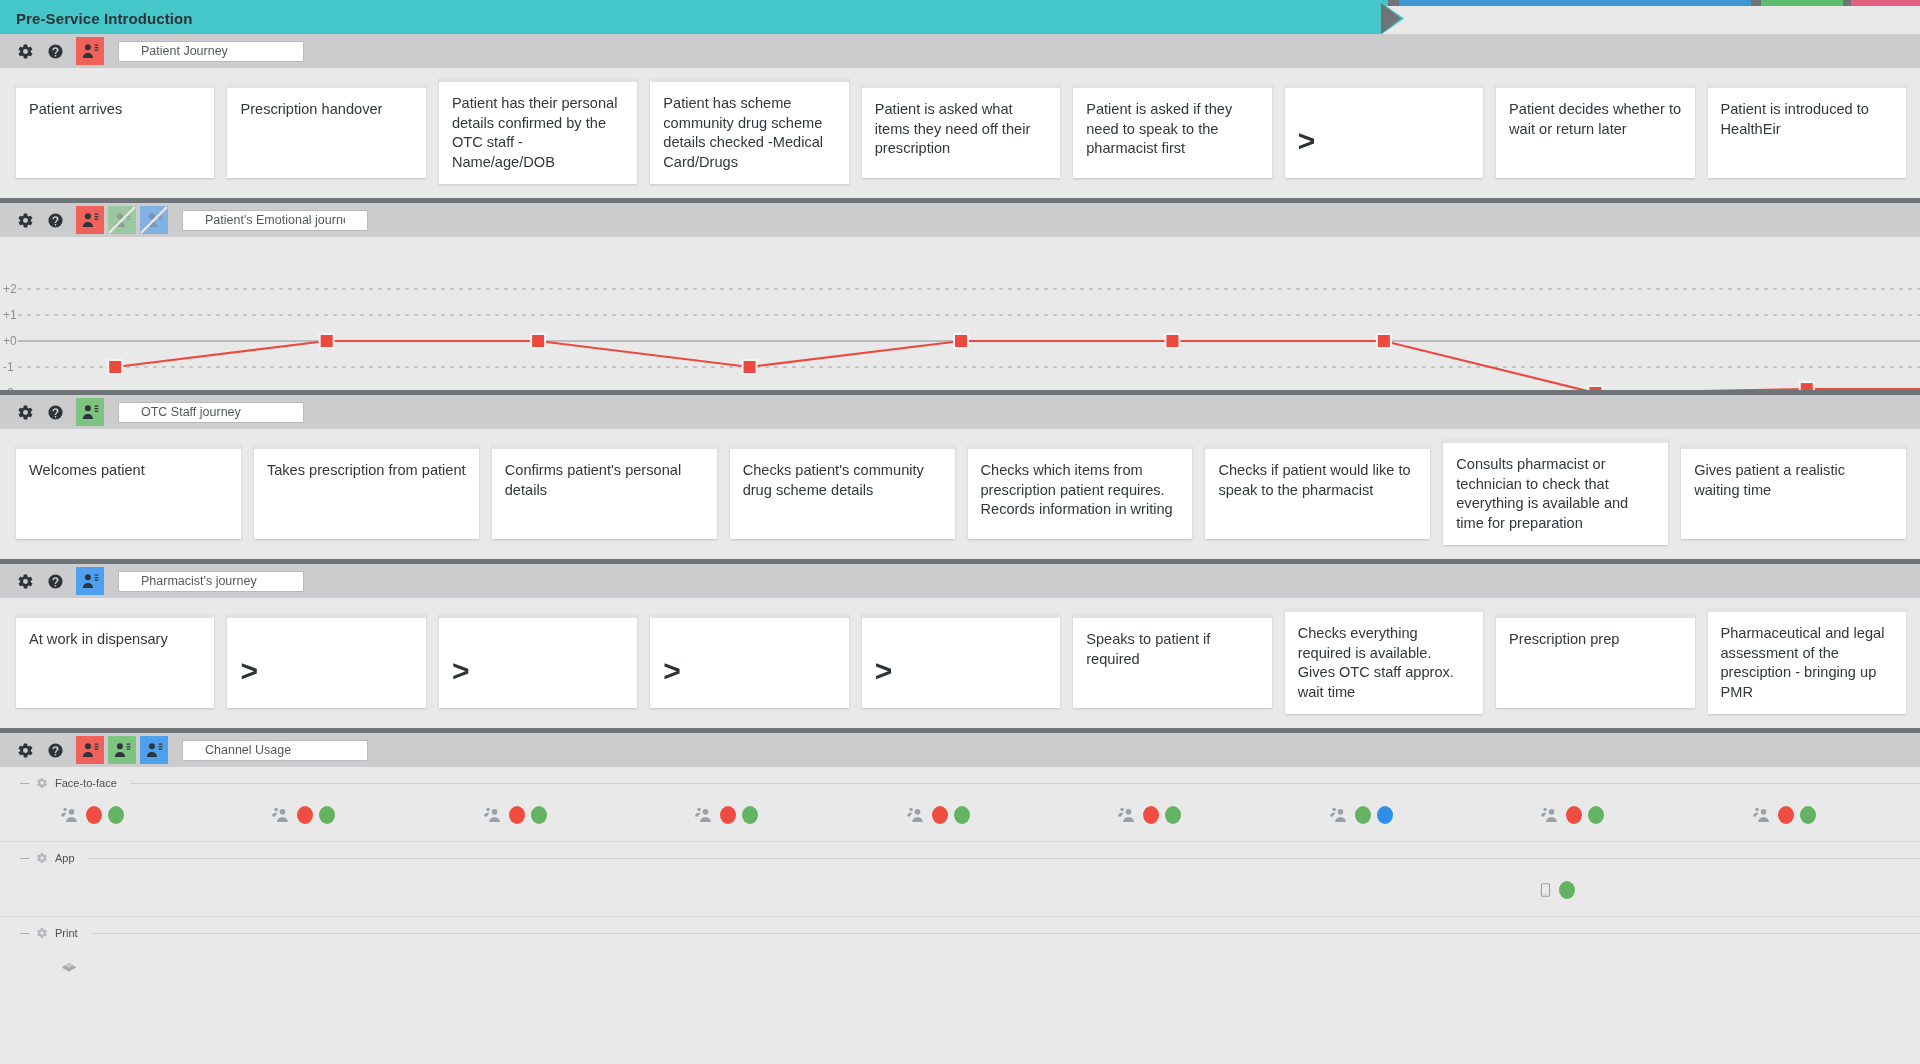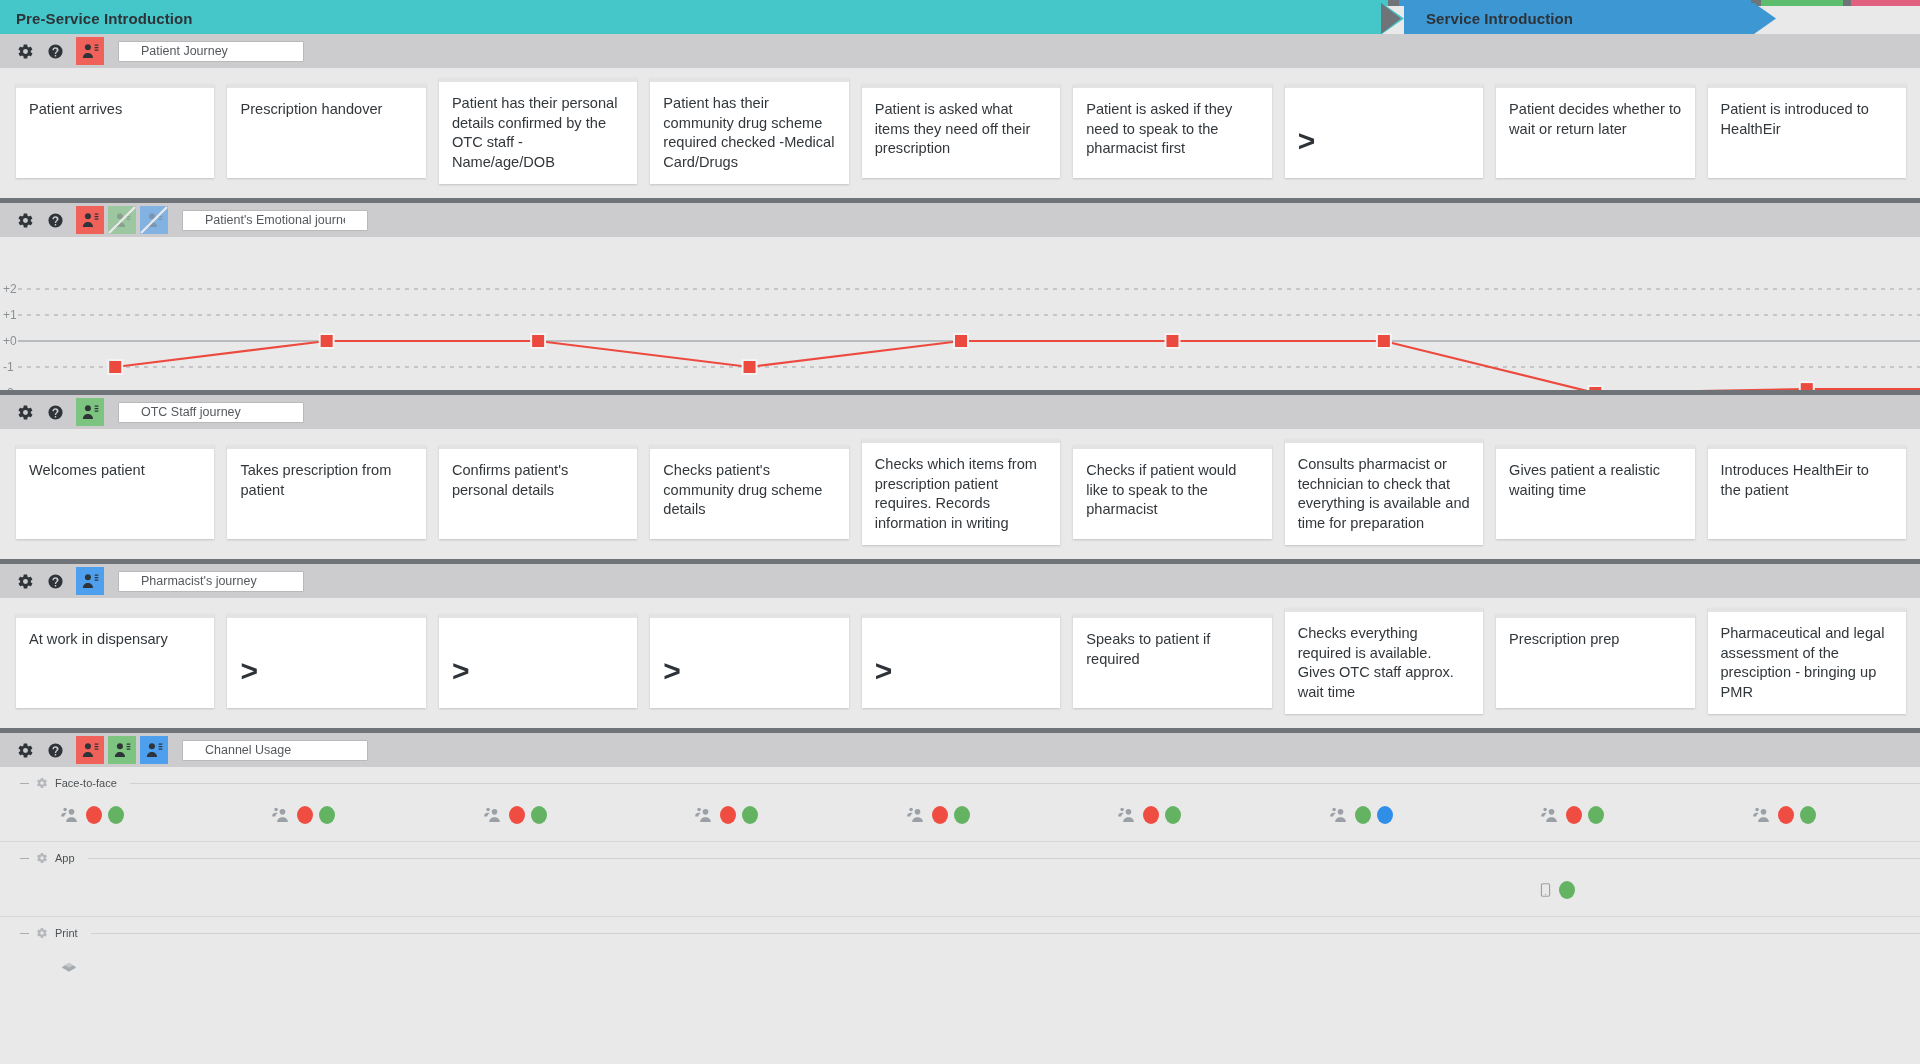--- a/index.html
+++ b/index.html
@@ -175,25 +175,20 @@
       <i style="width:8px;background:#6e7478;"></i>
       <i style="width:69px;background:#e2607f;"></i>
     </div>
 
     <div class="chev tab-active-teal" style="left:0;width:1404px;">
       <div class="body" style="width:1382px;">Pre-Service Introduction</div>
       <div class="point"></div>
       <div class="notch" style="position:absolute;left:1382px;"></div>
     </div>
 
-    <div class="chev tab-next-blue" style="left:1404px;width:372px;">
-      <div class="body" style="width:350px;padding-left:22px;">Service Introduction</div>
-      <div class="point"></div>
-
-    </div>
 
   </div>
 
   <div class="lane">
     <div class="lane-bar">
       <span class="ic">
         <svg width="17" height="17" viewBox="0 0 24 24" fill="#2f3438">
             <path d="M19.4 13a7.6 7.6 0 0 0 .1-1 7.6 7.6 0 0 0-.1-1l2.1-1.6a.5.5 0 0 0 .1-.6l-2-3.4a.5.5 0 0 0-.6-.2l-2.5 1a7.3 7.3 0 0 0-1.7-1l-.4-2.6a.5.5 0 0 0-.5-.4h-4a.5.5 0 0 0-.5.4l-.4 2.6a7.3 7.3 0 0 0-1.7 1l-2.5-1a.5.5 0 0 0-.6.2l-2 3.4a.5.5 0 0 0 .1.6L4.5 11a7.6 7.6 0 0 0 0 2l-2.1 1.6a.5.5 0 0 0-.1.6l2 3.4a.5.5 0 0 0 .6.2l2.5-1a7.3 7.3 0 0 0 1.7 1l.4 2.6a.5.5 0 0 0 .5.4h4a.5.5 0 0 0 .5-.4l.4-2.6a7.3 7.3 0 0 0 1.7-1l2.5 1a.5.5 0 0 0 .6-.2l2-3.4a.5.5 0 0 0-.1-.6zM12 15.5A3.5 3.5 0 1 1 15.5 12 3.5 3.5 0 0 1 12 15.5z"></path>
           </svg>
       </span>
@@ -211,21 +206,21 @@
             <rect x="17.6" y="10.2" width="4.4" height="1.5" fill="#2f3438"></rect>
           </svg>
       </span>
       <input class="lane-input" readonly="" value="Patient Journey" style="">
     </div>
 
     <div class="cardrow">
       <div class="card h1"><span>Patient arrives</span></div>
       <div class="card h1"><span>Prescription handover</span></div>
       <div class="card h1"><span>Patient has their personal details confirmed by the OTC staff - Name/age/DOB</span></div>
-      <div class="card h1"><span>Patient has their community drug scheme required checked -Medical Card/Drugs</span></div>
+      <div class="card h1"><span>Patient has scheme community drug scheme details checked -Medical Card/Drugs</span></div>
       <div class="card h1"><span>Patient is asked what items they need off their prescription</span></div>
       <div class="card h1"><span>Patient is asked if they need to speak to the pharmacist first</span></div>
       <div class="card h1 arrowcard">
           <span class="arrow">&gt;</span>
         </div>
       <div class="card h1"><span>Patient decides whether to wait or return later</span></div>
       <div class="card h1"><span>Patient is introduced to HealthEir</span></div>
     </div>
   </div>
 
@@ -331,21 +326,20 @@
 
     <div class="cardrow">
       <div class="card h2"><span>Welcomes patient</span></div>
       <div class="card h2"><span>Takes prescription from patient</span></div>
       <div class="card h2"><span>Confirms patient's personal details</span></div>
       <div class="card h2"><span>Checks patient's community drug scheme details</span></div>
       <div class="card h2"><span>Checks which items from prescription patient requires. Records information in writing</span></div>
       <div class="card h2"><span>Checks if patient would like to speak to the pharmacist</span></div>
       <div class="card h2"><span>Consults pharmacist or technician to check that everything is available and time for preparation</span></div>
       <div class="card h2"><span>Gives patient a realistic waiting time</span></div>
-      <div class="card h2"><span>Introduces HealthEir to the patient</span></div>
     </div>
   </div>
 
   <div class="lane">
     <div class="lane-topline"></div>
     <div class="lane-bar">
       <span class="ic">
         <svg width="17" height="17" viewBox="0 0 24 24" fill="#2f3438">
             <path d="M19.4 13a7.6 7.6 0 0 0 .1-1 7.6 7.6 0 0 0-.1-1l2.1-1.6a.5.5 0 0 0 .1-.6l-2-3.4a.5.5 0 0 0-.6-.2l-2.5 1a7.3 7.3 0 0 0-1.7-1l-.4-2.6a.5.5 0 0 0-.5-.4h-4a.5.5 0 0 0-.5.4l-.4 2.6a7.3 7.3 0 0 0-1.7 1l-2.5-1a.5.5 0 0 0-.6.2l-2 3.4a.5.5 0 0 0 .1.6L4.5 11a7.6 7.6 0 0 0 0 2l-2.1 1.6a.5.5 0 0 0-.1.6l2 3.4a.5.5 0 0 0 .6.2l2.5-1a7.3 7.3 0 0 0 1.7 1l.4 2.6a.5.5 0 0 0 .5.4h4a.5.5 0 0 0 .5-.4l.4-2.6a7.3 7.3 0 0 0 1.7-1l2.5 1a.5.5 0 0 0 .6-.2l2-3.4a.5.5 0 0 0-.1-.6zM12 15.5A3.5 3.5 0 1 1 15.5 12 3.5 3.5 0 0 1 12 15.5z"></path>
           </svg>

